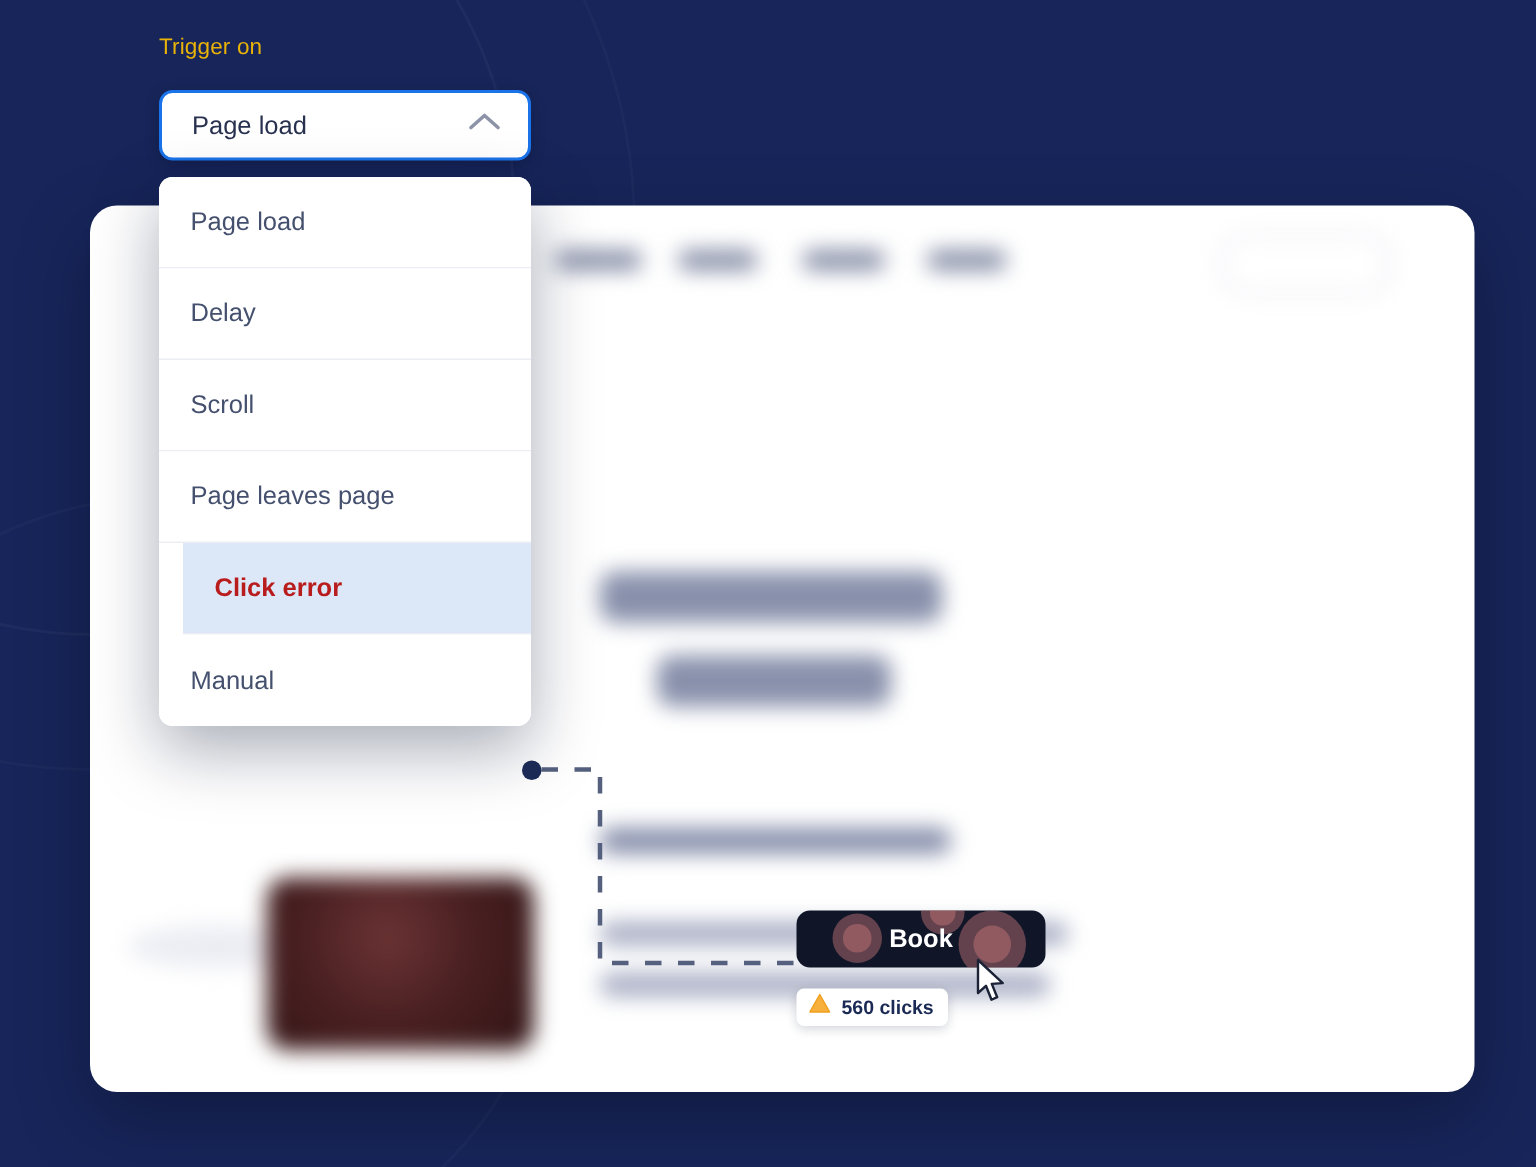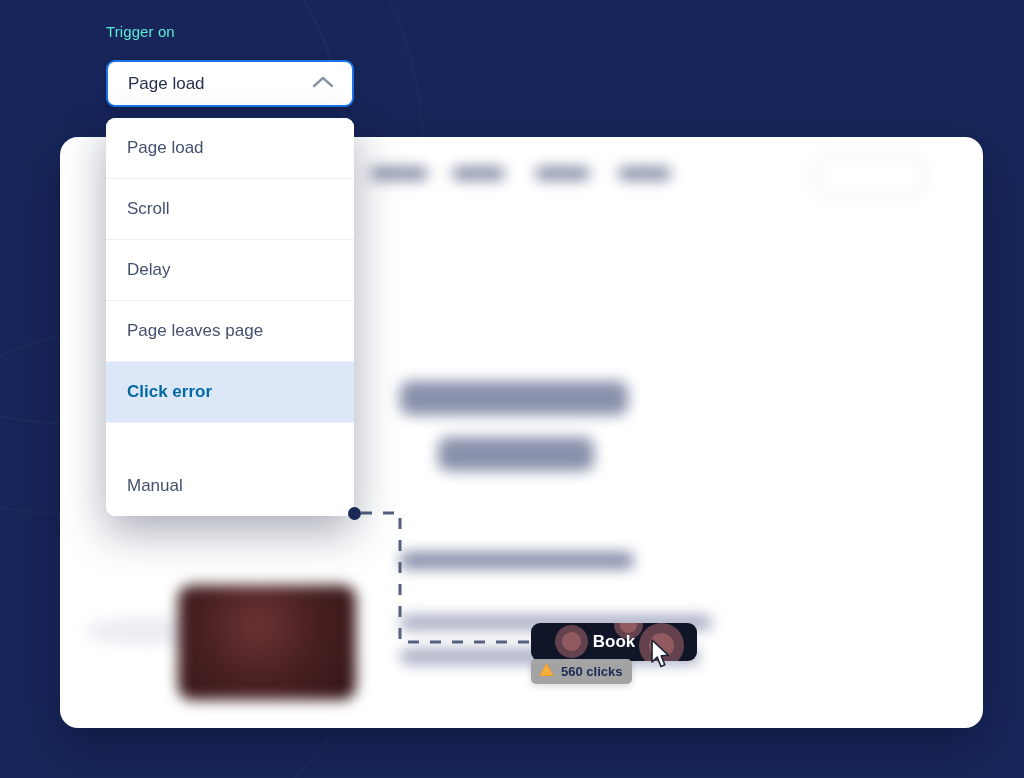--- a/index.html
+++ b/index.html
@@ -96,21 +96,21 @@
 
   
   .connector { position: absolute; left: 0; top: 0; width: 1024px; height: 778px; pointer-events: none; }
 
   
   .field-label {
     position: absolute;
     left: 106px;
     top: 23px;
     font-size: 15px;
-    color: #5eead4;
+    color: #eab308;
     letter-spacing: .1px;
   }
   .select-control {
     position: absolute;
     left: 106px;
     top: 60px;
     width: 248px;
     height: 47px;
     background: #ffffff;
     border: 2px solid #1a73e8;
@@ -143,41 +143,42 @@
     height: 61px;
     display: flex;
     align-items: center;
     padding-left: 21px;
     font-size: 17px;
     color: #44506e;
     border-bottom: 1px solid #eceef3;
     box-sizing: border-box;
     background: #fff;
   }
-  .dd-item:last-child { border-bottom: none; margin-top: 32px; }
+  .dd-item:last-child { border-bottom: none; }
   .dd-item.selected {
     background: #dce8f8;
-    color: #0369a1;
+    color: #b91c1c;
     font-weight: bold;
+    margin-left: 16px;
   }
   .dd-anchor-dot {
     position: absolute;
     left: 348px;
     top: 507px;
     width: 13px;
     height: 13px;
     border-radius: 50%;
     background: #1b2a55;
   }
 
   
   .tooltip {
     position: absolute;
     left: 531px;
-    top: 623px;
+    top: 607px;
     width: 166px;
     height: 38px;
     background: #101628;
     border-radius: 9px;
     overflow: hidden;
   }
   .tt-label {
     position: absolute;
     inset: 0;
     display: flex;
@@ -200,21 +201,21 @@
     border-radius: 50%;
     background: rgba(214,128,128,0.40);
     display: block;
   }
   .badge {
     position: absolute;
     left: 531px;
     top: 659px;
     height: 25px;
     padding: 0 10px 0 8px;
-    background: #a3a3a3;
+    background: #ffffff;
     border-radius: 5px;
     display: flex;
     align-items: center;
     gap: 7px;
     box-shadow: 0 2px 7px rgba(10,20,50,0.18);
   }
   .badge-text {
     font-size: 13px;
     font-weight: bold;
     color: #1b2a55;
@@ -261,22 +262,22 @@
     <span class="select-value">Page load</span>
     <span class="chev">
       <svg width="22" height="14" viewBox="0 0 22 14">
         <path d="M2 11 L11 3 L20 11" fill="none" stroke="#8d94a8" stroke-width="2.4" stroke-linecap="round" stroke-linejoin="round"></path>
       </svg>
     </span>
   </div>
 
   <div class="dropdown">
     <div class="dd-item">Page load</div>
+    <div class="dd-item">Delay</div>
     <div class="dd-item">Scroll</div>
-    <div class="dd-item">Delay</div>
     <div class="dd-item">Page leaves page</div>
     <div class="dd-item selected">Click error</div>
     <div class="dd-item">Manual</div>
   </div>
 
   <div class="dd-anchor-dot"></div>
 
   <div class="tooltip">
     <div class="blob" style="left:24px; top:2px;  width:33px; height:33px;">
         <i></i>

